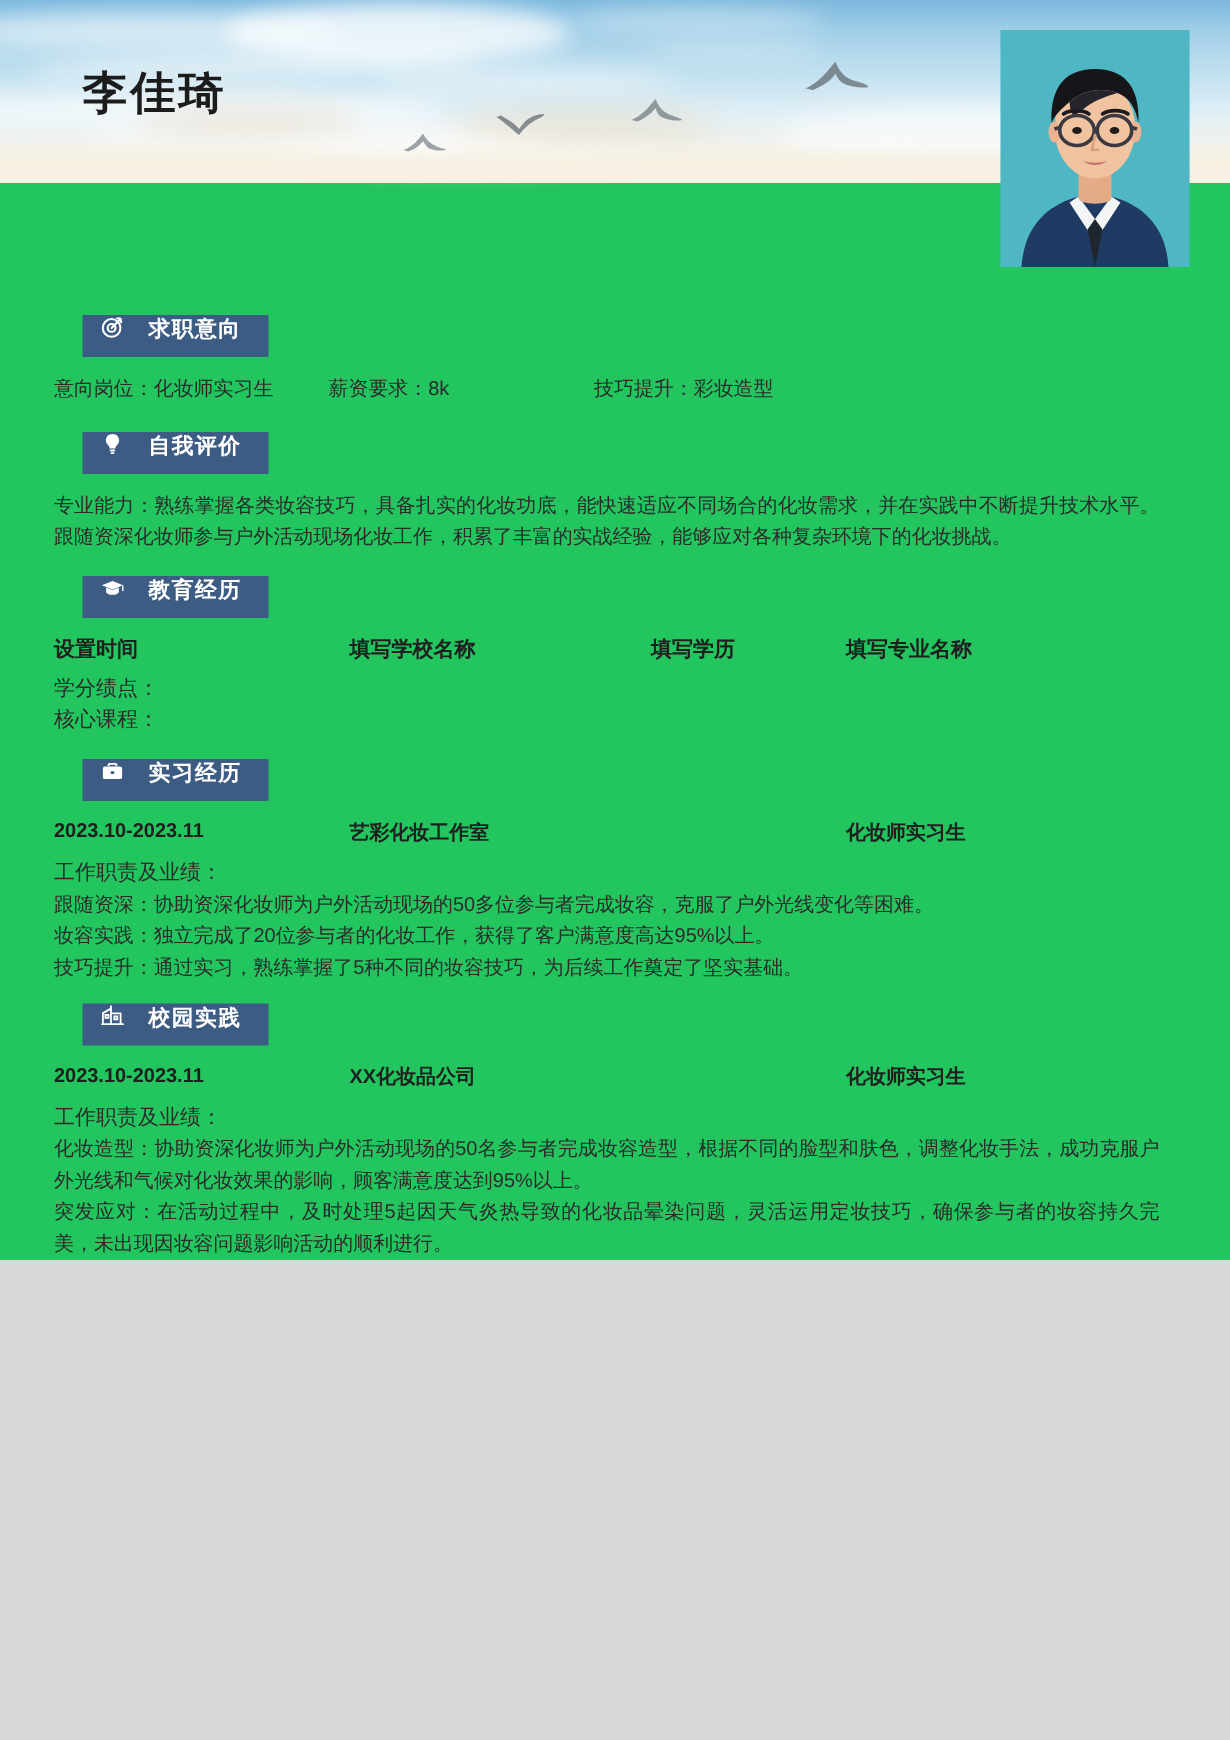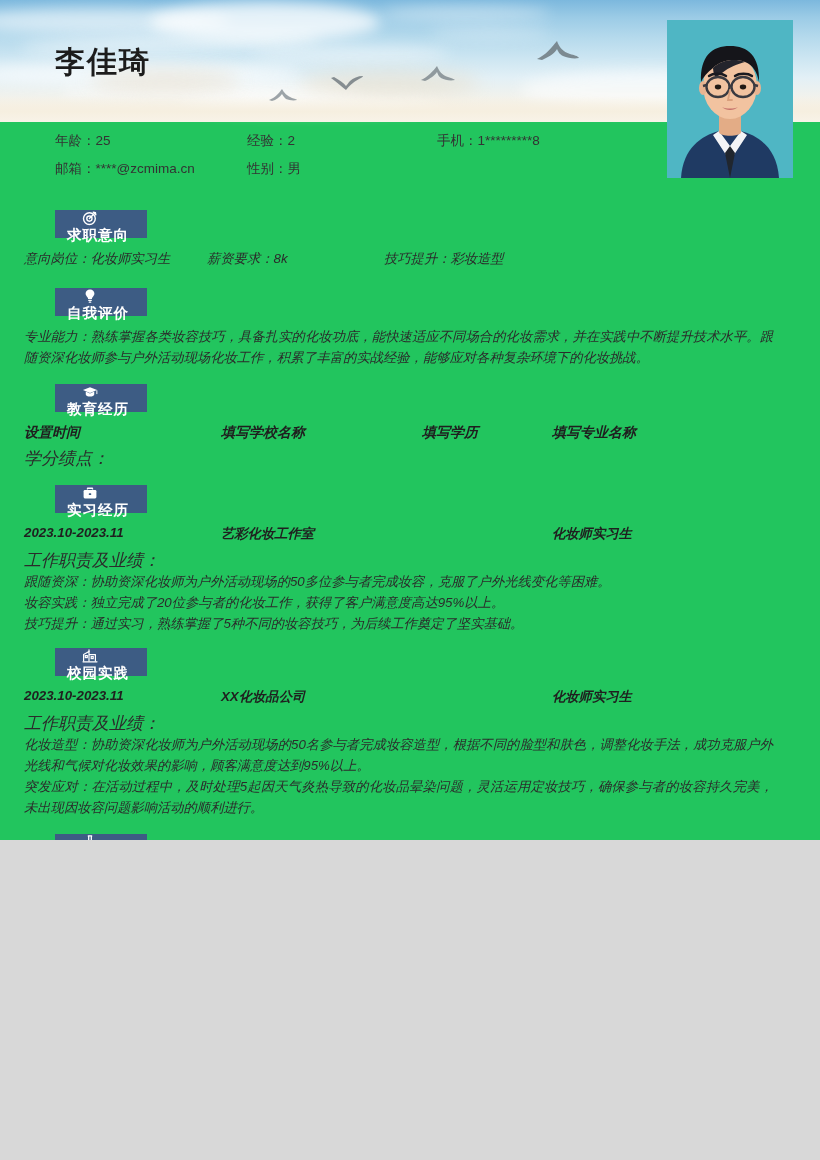--- a/index.html
+++ b/index.html
@@ -118,59 +118,57 @@
   
   .body-area {
     position: absolute;
     left: 0;
     top: 190px;
     width: 820px;
   }
   .section { position: relative; }
   .sec-head {
     display: inline-flex;
-    align-items: center;
+    align-items: flex-start;
     background: #3d5c84;
     height: 28px;
     margin-left: 55px;
     padding: 0 18px 0 12px;
     box-sizing: border-box;
-    flex-direction: column;
   }
   .sec-icon {
     width: 16px;
     height: 16px;
     margin-right: 16px;
     display: inline-flex;
     align-items: center;
     justify-content: center;
     flex: none;
   }
   .sec-icon svg { display:block; }
   .sec-title {
     font-size: 14.5px;
     font-weight: bold;
     color: #ffffff;
     letter-spacing: 1px;
     white-space: nowrap;
   }
 
   .sec-body {
-    padding: 0 47px 0 24px;
-    font-style: italic;
+    padding: 0 47px 0 36px;
   }
   .para {
     font-size: 13.3px;
     line-height: 21px;
     color: #2b2b2b;
     text-align: justify;
     margin: 0;
   }
   .label-line {
-    font-size: 17px;
+    font-size: 14px;
     line-height: 21px;
     color: #2b2b2b;
     margin: 0;
   }
 
   
   .intent-row {
     position: relative;
     height: 22px;
     font-size: 13.3px;
@@ -296,37 +294,20 @@
 
         <path d="M42 56 C46 53 55 53 59 56" stroke="#1a1a20" stroke-width="2.4" fill="none" stroke-linecap="round"></path>
         <path d="M68 56 C72 53 81 53 85 56" stroke="#1a1a20" stroke-width="2.4" fill="none" stroke-linecap="round"></path>
 
         <path d="M63 70 L61 80 L65 80" stroke="#d9a07c" stroke-width="1.8" fill="none" stroke-linecap="round"></path>
 
         <path d="M55 87 C59 91 67 91 71 87 C67 89 59 89 55 87 Z" fill="#c4706a"></path>
       </svg>
     </div>
 
-    <div class="contact">
-      <div class="cfield cf-age">
-        <span>年龄：</span><span>25</span>
-      </div>
-      <div class="cfield cf-exp">
-        <span>经验：</span><span>2</span>
-      </div>
-      <div class="cfield cf-phone">
-        <span>手机：</span><span>1*********8</span>
-      </div>
-      <div class="cfield cf-mail">
-        <span>邮箱：</span><span>****@zcmima.cn</span>
-      </div>
-      <div class="cfield cf-gender">
-        <span>性别：</span><span>男</span>
-      </div>
-    </div>
   </div>
 
   <div class="body-area">
 
     <div class="sp-20"></div>
 
     <div class="section">
       <div class="sec-head">
         <span class="sec-icon">
           <svg width="16" height="16" viewBox="0 0 16 16" fill="none" stroke="#ffffff" stroke-width="1.4">
@@ -385,20 +366,21 @@
       </div>
       <div class="sp-12"></div>
       <div class="sec-body">
         <div class="edu-row">
           <span class="edu-cell ed-time">设置时间</span>
           <span class="edu-cell ed-school">填写学校名称</span>
           <span class="edu-cell ed-degree">填写学历</span>
           <span class="edu-cell ed-major">填写专业名称</span>
         </div>
         <p class="label-line">学分绩点：</p>
+        <p class="label-line">核心课程：</p>
       </div>
     </div>
 
     <div class="sp-16"></div>
 
     <div class="section">
       <div class="sec-head">
         <span class="sec-icon">
           <svg width="16" height="16" viewBox="0 0 16 16">
             <path d="M6 2.6 L10 2.6 C10.7 2.6 11.2 3.1 11.2 3.8 L11.2 4.6 L9.9 4.6 L9.9 3.9

